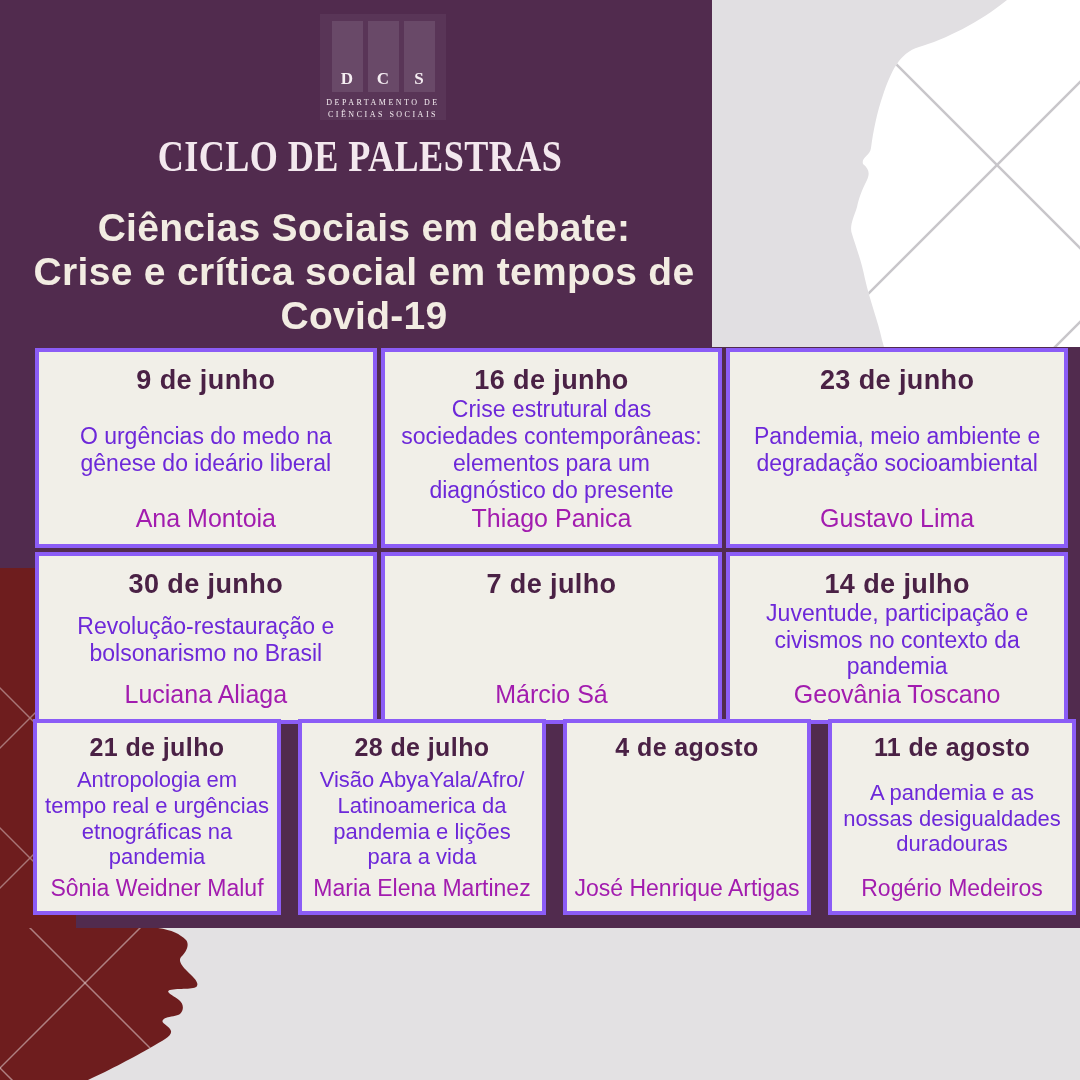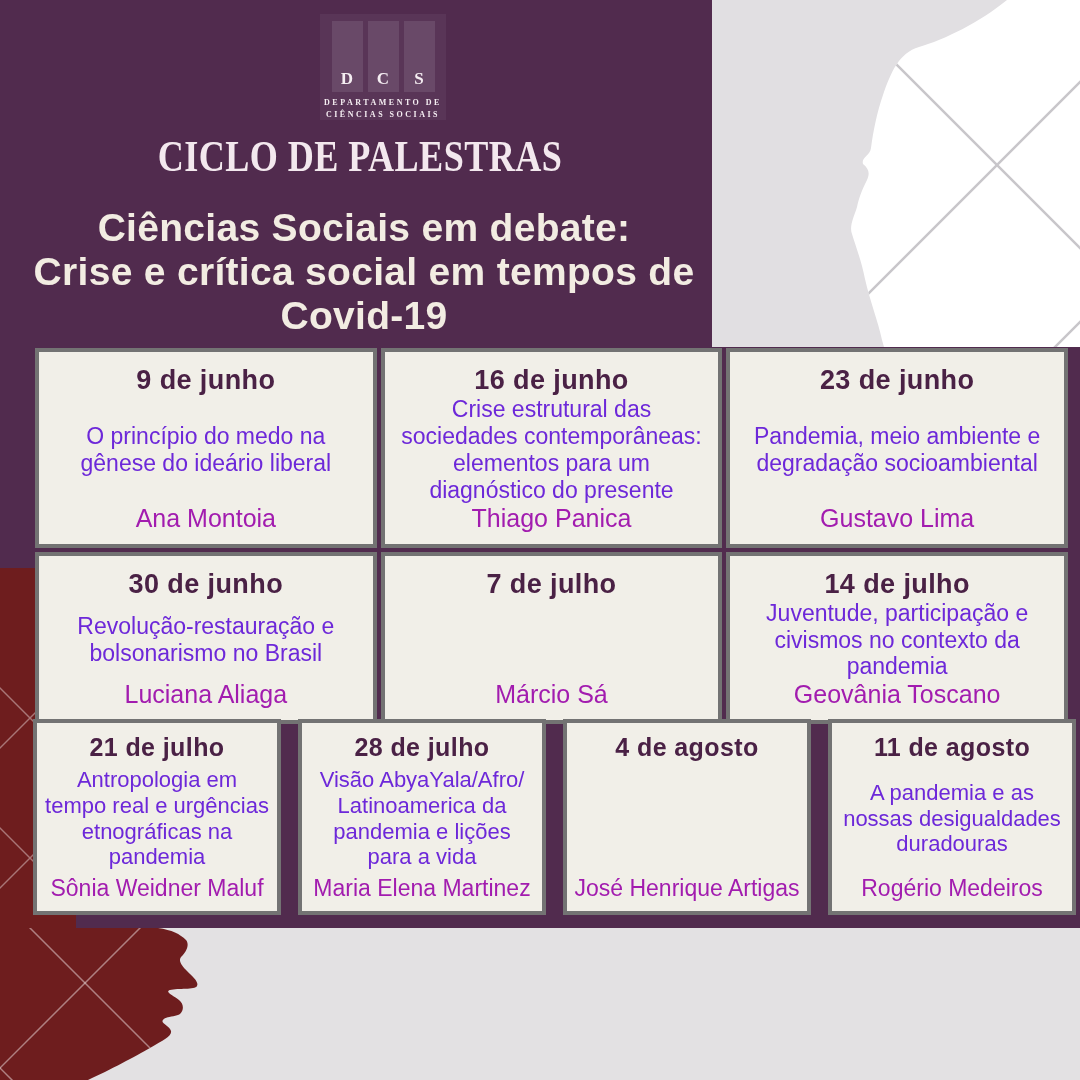--- a/index.html
+++ b/index.html
@@ -21,42 +21,42 @@
     display:flex;flex-direction:column;align-items:center;
   }
   .bars{display:flex;gap:5px;margin-top:7px;}
   .bar{
     width:31px;height:68px;background:rgba(255,255,255,0.10);
     display:flex;align-items:flex-end;justify-content:center;padding-bottom:3px;
     color:#f5eef2;font-family:"Liberation Serif", serif;font-weight:700;font-size:17px;
   }
   .logo-caption{
     margin-top:5px;color:#f5eef2;font-family:"Liberation Serif", serif;
-    font-weight:700;font-size:8px;letter-spacing:2.5px;text-align:center;line-height:1.55;
+    font-weight:400;font-size:8px;letter-spacing:2.5px;text-align:center;line-height:1.55;
   }
   .series-title{
     position:absolute;left:0;top:132px;width:720px;text-align:center;
     font-family:"Liberation Serif", serif;font-weight:700;font-size:42px;
     color:#f3e8ee;letter-spacing:0.5px;transform:scale(0.86,1.05);
   }
   .main-title{
     position:absolute;left:8px;top:206px;width:712px;text-align:center;
     font-weight:700;font-size:39px;line-height:1.13;color:#f2ece2;letter-spacing:0.3px;
   }
   
   .grid3{
     position:absolute;left:35px;top:348px;width:1033px;height:368px;
     display:grid;grid-template-columns:repeat(3,1fr);grid-auto-rows:1fr;gap:4px;
   }
   .grid4{
     position:absolute;left:33px;top:719px;width:1043px;height:196px;
     display:grid;grid-template-columns:repeat(4,1fr);gap:17px;
   }
   .card{
-    background:#f1efe8;border:4px solid #737373;
+    background:#f1efe8;border:4px solid #8b5cf6;
     display:flex;flex-direction:column;align-items:center;justify-content:space-between;
     padding:13px 6px 11px;text-align:center;box-sizing:border-box;
   }
   .card .date{color:#4a2145;font-weight:700;font-size:27px;letter-spacing:0.4px;}
   .card .topic{color:#6d28d9;font-size:23px;line-height:1.17;padding:0 4px;}
   .card .speaker{color:#a21caf;font-size:25px;}
   .grid4 .card{padding:10px 4px 9px;}
   .grid4 .date{font-size:25px;}
   .grid4 .topic{font-size:22px;}
   .grid4 .speaker{font-size:23px;}
@@ -107,21 +107,21 @@
 
   <div class="main-title">
     <div>Ciências Sociais em debate:</div>
     <div>Crise e crítica social em tempos de</div>
     <div>Covid-19</div>
   </div>
 
   <div class="grid3">
     <div class="card">
       <div class="date">9 de junho</div>
-      <div class="topic">O princípio do medo na gênese do ideário liberal</div>
+      <div class="topic">O urgências do medo na gênese do ideário liberal</div>
       <div class="speaker">Ana Montoia</div>
     </div>
     <div class="card">
       <div class="date">16 de junho</div>
       <div class="topic">Crise estrutural das sociedades contemporâneas: elementos para um diagnóstico do presente</div>
       <div class="speaker">Thiago Panica</div>
     </div>
     <div class="card">
       <div class="date">23 de junho</div>
       <div class="topic">Pandemia, meio ambiente e degradação socioambiental</div>

